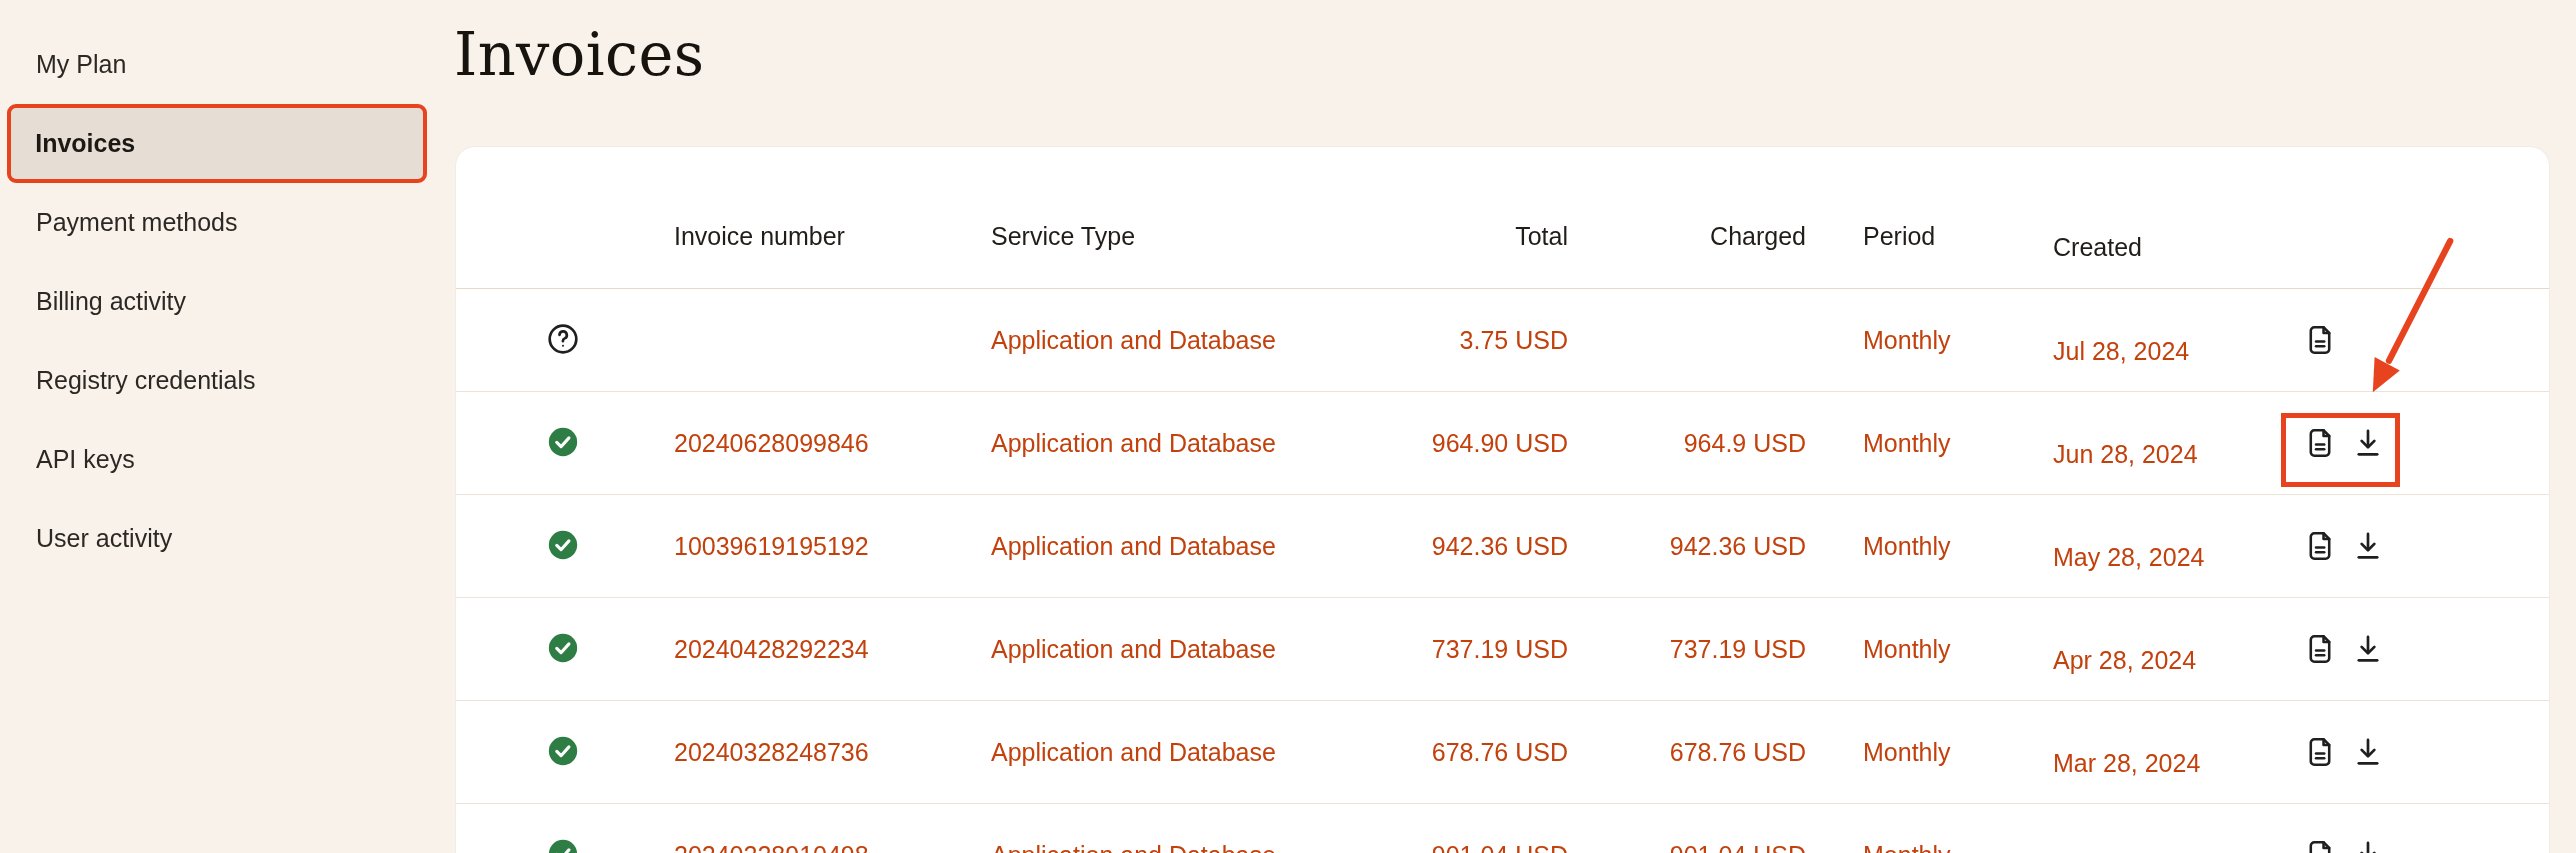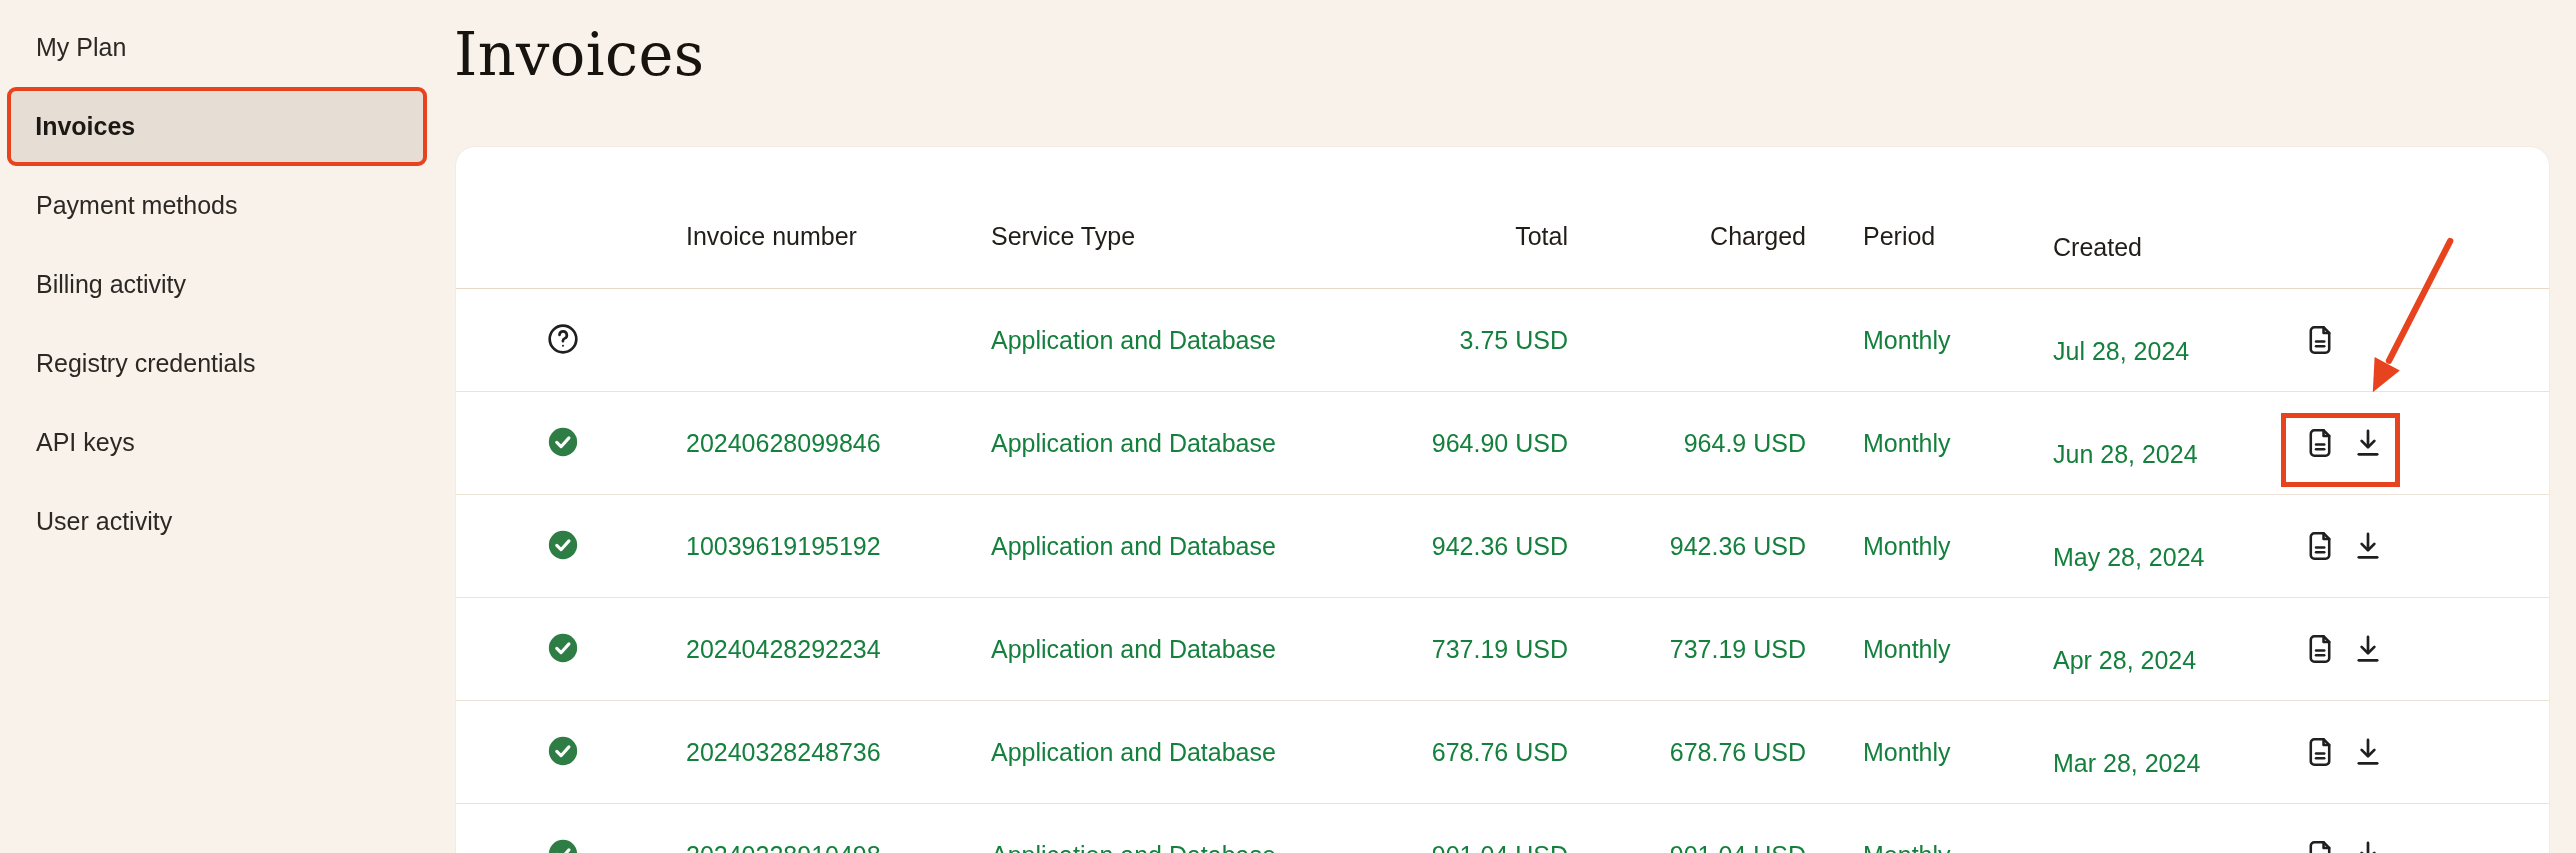--- a/index.html
+++ b/index.html
@@ -7,21 +7,21 @@
   body {
     position:relative;
     background:#f8f2ea;
     font-family:"Liberation Sans", sans-serif;
     color:#1e1b17;
   }
 
   
   .sidebar {
     position:absolute; left:0; top:0; width:454px; height:853px;
-    padding-top:8px;
+    padding-top:25px;
   }
   .side-item {
     height:79px; display:flex; align-items:center;
     padding-left:36px; font-size:25px; font-weight:500; color:#2c2824;
     cursor:pointer;
   }
   .side-item.selected {
     margin-left:7.2px; width:420px;
     padding-left:24px;
     background:#e6ddd5;
@@ -45,26 +45,26 @@
     border-radius:20px;
     padding-top:36px;
   }
 
   .thead, .row { position:relative; width:100%; }
   .thead { height:106px; border-bottom:0.9px solid #e8d8c7; }
   .row   { height:103px; border-bottom:0.9px solid #ece2d8; }
 
   .cell {
     position:absolute; top:50%; transform:translateY(-50%);
-    font-size:25px; color:#15803d; white-space:nowrap;
+    font-size:25px; color:#c2410c; white-space:nowrap;
   }
   .thead .cell { font-weight:500; color:#211d19; }
 
   .col-status  { left:90px; width:36px; height:36px; }
-  .col-invoice { left:218px;margin-left:12px; }
+  .col-invoice { left:218px; }
   .col-service { left:535px; }
   .col-total   { right:981px; text-align:center; }
   .col-charged { right:743px;  text-align:right; }
   .col-period  { left:1407px; }
   .col-created { left:1597px;margin-top:11px; }
   .col-icons   { left:1847px; display:flex; align-items:center; gap:14.4px; }
 
   .status-icon, .status-icon svg { width:34px; height:34px; display:block; }
   .icon-btn { width:34px; height:34px; display:block; cursor:pointer; color:#1f1f1f; }
   .icon-btn svg { width:34px; height:34px; display:block; }

